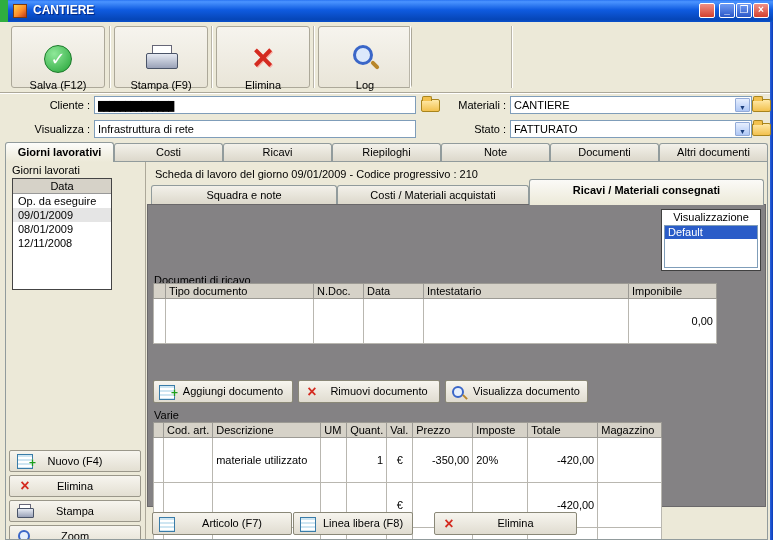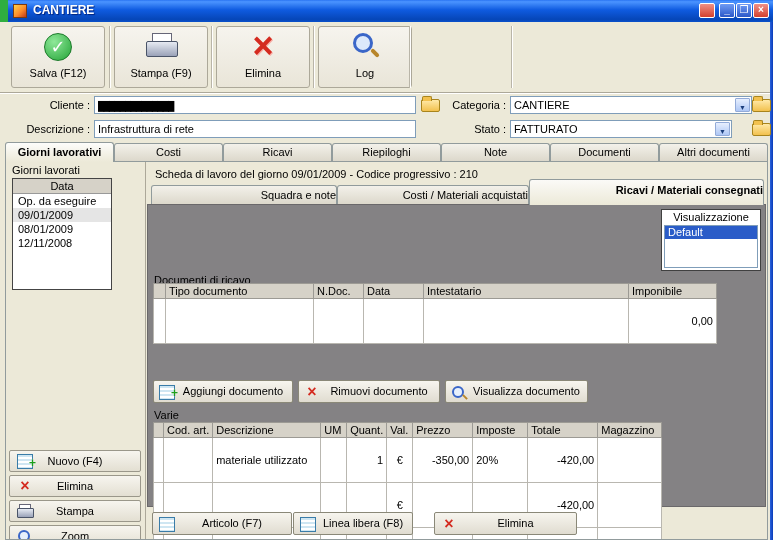--- a/index.html
+++ b/index.html
@@ -14,21 +14,21 @@
     background:linear-gradient(135deg,#ffd24a 0%,#ff8c2a 55%,#c03a1a 100%);border:1px solid #7c3a10}
   .title-text{position:absolute;left:33px;top:3px;color:#fff;font-weight:bold;font-size:12px;text-shadow:1px 1px 1px #00227a}
   .tbtn{position:absolute;top:3px;width:16px;height:15px;border:1px solid #fff;border-radius:2px;
     color:#fff;font-size:10px;line-height:12px;text-align:center;font-weight:bold;cursor:default}
   .tbtn.blue{background:linear-gradient(#6f9bf4,#2a57c8)}
   .tbtn.red{background:linear-gradient(#f09086,#d2402e)}
   .win-border-right{position:absolute;right:0;top:22px;bottom:0;width:3px;background:linear-gradient(to right,#2a63dd,#0a3bb8)}
   
   .toolbar{position:absolute;top:22px;left:0;right:3px;height:71px;background:#ece9d8;border-bottom:1px solid #aca899;box-shadow:0 1px 0 #fff}
   .tb-btn{position:absolute;top:4px;width:94px;height:62px;background:linear-gradient(#f6f4ee,#e9e5d8);
-    border:1px solid #aca899;border-radius:3px;text-align:center;padding-top:2px}
+    border:1px solid #aca899;border-radius:3px;text-align:center;padding-top:14px}
   .tb-sep{position:absolute;top:4px;height:62px;width:2px;border-left:1px solid #b9b5a8;border-right:1px solid #fff}
   .tb-ico{display:block;height:38px;position:relative}
   .tb-label{display:block;font-size:11px}
   .ico-check{display:inline-block;width:28px;height:28px;margin-top:4px;border-radius:50%;
     background:radial-gradient(circle at 35% 30%,#8fe899,#23a336);border:1px solid #1b7a2a;
     color:#fff;font-weight:bold;font-size:18px;line-height:26px}
   .ico-check::before{content:"✓"}
   .ico-print{display:inline-block;position:relative;width:34px;height:30px;margin-top:4px}
   .ico-print::before{content:"";position:absolute;left:8px;top:0;width:18px;height:9px;background:#fff;border:1px solid #667}
   .ico-print::after{content:"";position:absolute;left:2px;top:8px;width:30px;height:14px;
@@ -78,21 +78,21 @@
   .si-x::before{content:"×"}
   .si-mag::before{content:"";position:absolute;left:1px;top:1px;width:8px;height:8px;border:2px solid #3a66c8;border-radius:50%;background:#e7f0fc}
   .si-mag::after{content:"";position:absolute;left:11px;top:11px;width:6px;height:2px;background:#b8862a;transform:rotate(45deg)}
   .si-print::before{content:"";position:absolute;left:2px;top:0;width:10px;height:5px;background:#fff;border:1px solid #667}
   .si-print::after{content:"";position:absolute;left:0;top:4px;width:15px;height:8px;background:linear-gradient(#e6eaf2,#9aa2b8);border:1px solid #4a5468;border-radius:1px}
   
   .workarea{position:absolute;left:141px;top:0;right:0;bottom:0}
   .ws-header{position:absolute;left:8px;top:6px;white-space:nowrap}
   .subtabs{position:absolute;left:4px;top:21px;height:21px;display:flex;align-items:flex-end}
   .stab{height:19px;border:1px solid #919b9c;border-bottom:none;border-radius:3px 3px 0 0;
-    background:linear-gradient(#f3f1ea,#dcd8cb);text-align:right;line-height:18px;overflow:hidden;white-space:nowrap}
+    background:linear-gradient(#f3f1ea,#dcd8cb);text-align:center;line-height:18px;overflow:hidden;white-space:nowrap}
   .stab.s1{width:186px}.stab.s2{width:192px}.stab.s3{width:235px}
   .stab.active{height:26px;background:linear-gradient(#fbfaf7,#ece9d8);font-weight:bold;z-index:2;margin-bottom:-1px;line-height:20px}
   .graypanel{position:absolute;left:0;top:42px;right:1px;height:303px;background:#848284;border:1px solid #6a686a}
   .viz{position:absolute;right:4px;top:4px;width:100px;height:62px;background:#fff;border:1px solid #404040}
   .viz-title{height:14px;text-align:center;line-height:14px}
   .viz-list{position:absolute;left:2px;top:15px;right:2px;bottom:2px;background:#fff;border:1px solid #7f9db9}
   .viz-item{height:13px;line-height:13px;padding-left:3px}
   .viz-item.selected{background:#2a5cc8;color:#fff}
   .gp-label{position:absolute;left:6px;color:#000}
   table.grid{border-collapse:collapse;background:#fff;font-size:11px;table-layout:fixed}
@@ -148,34 +148,34 @@
     <div class="tb-sep" style="left:409px"></div>
     <div class="tb-sep" style="left:511px"></div>
   </div>
 
   <span class="flabel" style="left:8px;top:99px;width:82px">Cliente :</span>
   <div class="tinput" style="left:94px;top:96px;width:322px">
     <span class="redact">██████████████</span>
   </div>
   <span class="folder" style="left:421px;top:99px"></span>
 
-  <span class="flabel" style="left:428px;top:99px;width:78px">Categoria :</span>
+  <span class="flabel" style="left:428px;top:99px;width:78px">Materiali :</span>
   <div class="combo" style="left:510px;top:96px;width:242px">
     <span>CANTIERE</span>
     <span class="combo-btn"></span>
   </div>
   <span class="folder" style="left:752px;top:99px"></span>
 
-  <span class="flabel" style="left:2px;top:123px;width:88px">Descrizione :</span>
+  <span class="flabel" style="left:2px;top:123px;width:88px">Visualizza :</span>
   <div class="tinput" style="left:94px;top:120px;width:322px">
     <span>Infrastruttura di rete</span>
   </div>
 
   <span class="flabel" style="left:428px;top:123px;width:78px">Stato :</span>
-  <div class="combo" style="left:510px;top:120px;width:222px">
+  <div class="combo" style="left:510px;top:120px;width:242px">
     <span>FATTURATO</span>
     <span class="combo-btn"></span>
   </div>
   <span class="folder" style="left:752px;top:123px"></span>
 
   <div class="maintabs">
     <div class="mtab active">Giorni lavorativi</div>
     <div class="mtab">Costi</div>
     <div class="mtab">Ricavi</div>
     <div class="mtab">Riepiloghi</div>

